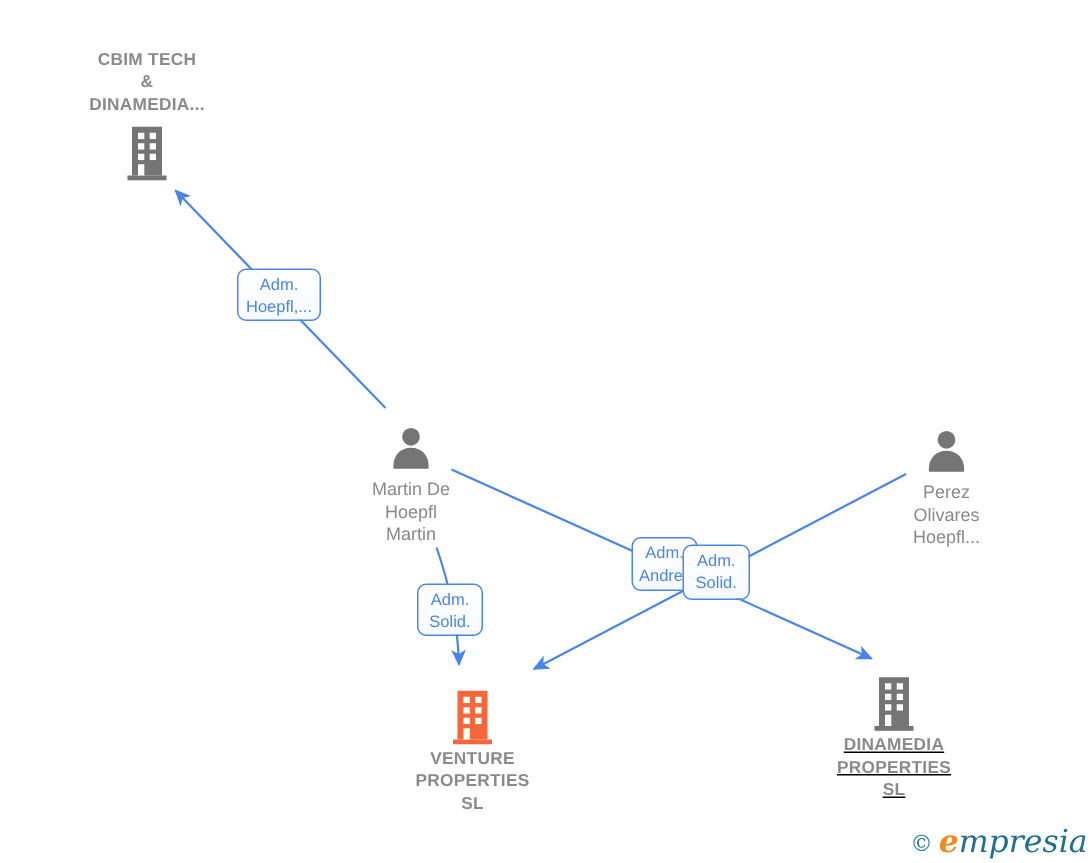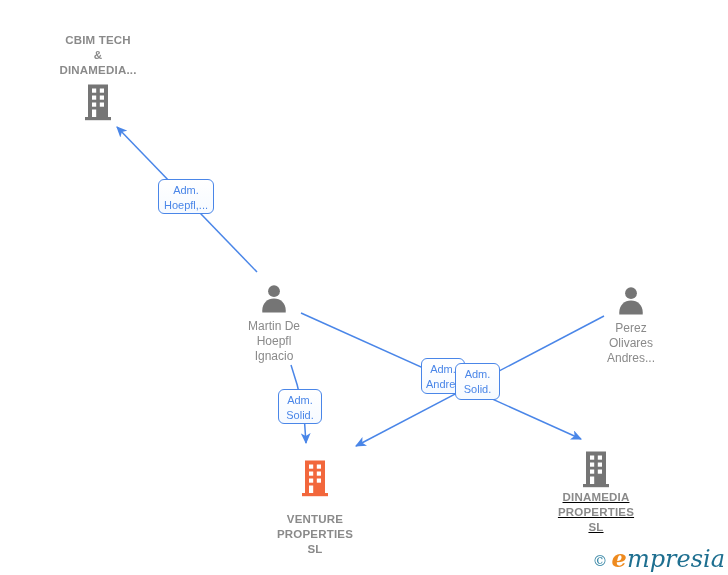--- a/index.html
+++ b/index.html
@@ -34,21 +34,21 @@
     cursor:pointer;
   }
 
   .watermark{
     position:absolute;
     right:3px;bottom:2px;
     white-space:nowrap;
     font-family:"DejaVu Serif", serif;
   }
   .watermark .copy{color:#2b7fa0;font-size:15px;vertical-align:1px;margin-right:4px;font-style:normal;}
-  .watermark .brand{font-style:italic;font-size:24px;color:#1e6f90;}
+  .watermark .brand{font-style:italic;font-size:21px;color:#1e6f90;}
   .watermark .brand .first{color:#ee8a1e;font-weight:bold;}
 </style>
 </head>
 <body>
 
 <div class="canvas">
 
   <svg class="edge-layer">
     <defs>
       <marker id="arrow" viewBox="0 0 10 9" markerWidth="11" markerHeight="10" refX="9" refY="4.5" orient="auto" markerUnits="userSpaceOnUse">
@@ -91,41 +91,41 @@
       <svg width="30" height="29" viewBox="0 0 32 30">
         <g fill="#757575">
           <circle cx="16" cy="7.2" r="6.3"></circle>
           <path d="M 16 15 C 9 15 3.5 20 3.5 27.5 L 3.5 30 L 28.5 30 L 28.5 27.5 C 28.5 20 23 15 16 15 Z"></path>
         </g>
       </svg>
     </span>
     <div class="nlabel person-label">
       <div>Martin De</div>
       <div>Hoepfl</div>
-      <div>Ignacio</div>
+      <div>Martin</div>
     </div>
   </div>
 
   <div class="node" style="left:566px;top:286px;">
     <span class="icon">
       <svg width="30" height="29" viewBox="0 0 32 30">
         <g fill="#757575">
           <circle cx="16" cy="7.2" r="6.3"></circle>
           <path d="M 16 15 C 9 15 3.5 20 3.5 27.5 L 3.5 30 L 28.5 30 L 28.5 27.5 C 28.5 20 23 15 16 15 Z"></path>
         </g>
       </svg>
     </span>
     <div class="nlabel person-label">
       <div>Perez</div>
       <div>Olivares</div>
-      <div>Andres...</div>
+      <div>Hoepfl...</div>
     </div>
   </div>
 
-  <div class="node" style="left:250px;top:459px;gap:13px;">
+  <div class="node" style="left:250px;top:459px;">
     <span class="icon">
       <svg width="28" height="38" viewBox="0 0 28 38">
         <g fill="#f2673c">
           <rect x="1" y="34" width="26" height="3.2"></rect>
           <rect x="4" y="1.5" width="20" height="32.5"></rect>
         </g>
         <g fill="#ffffff">
           <rect x="8" y="5.5" width="4.2" height="4.2"></rect>
             <rect x="15.8" y="5.5" width="4.2" height="4.2"></rect>
           <rect x="8" y="12.5" width="4.2" height="4.2"></rect>

